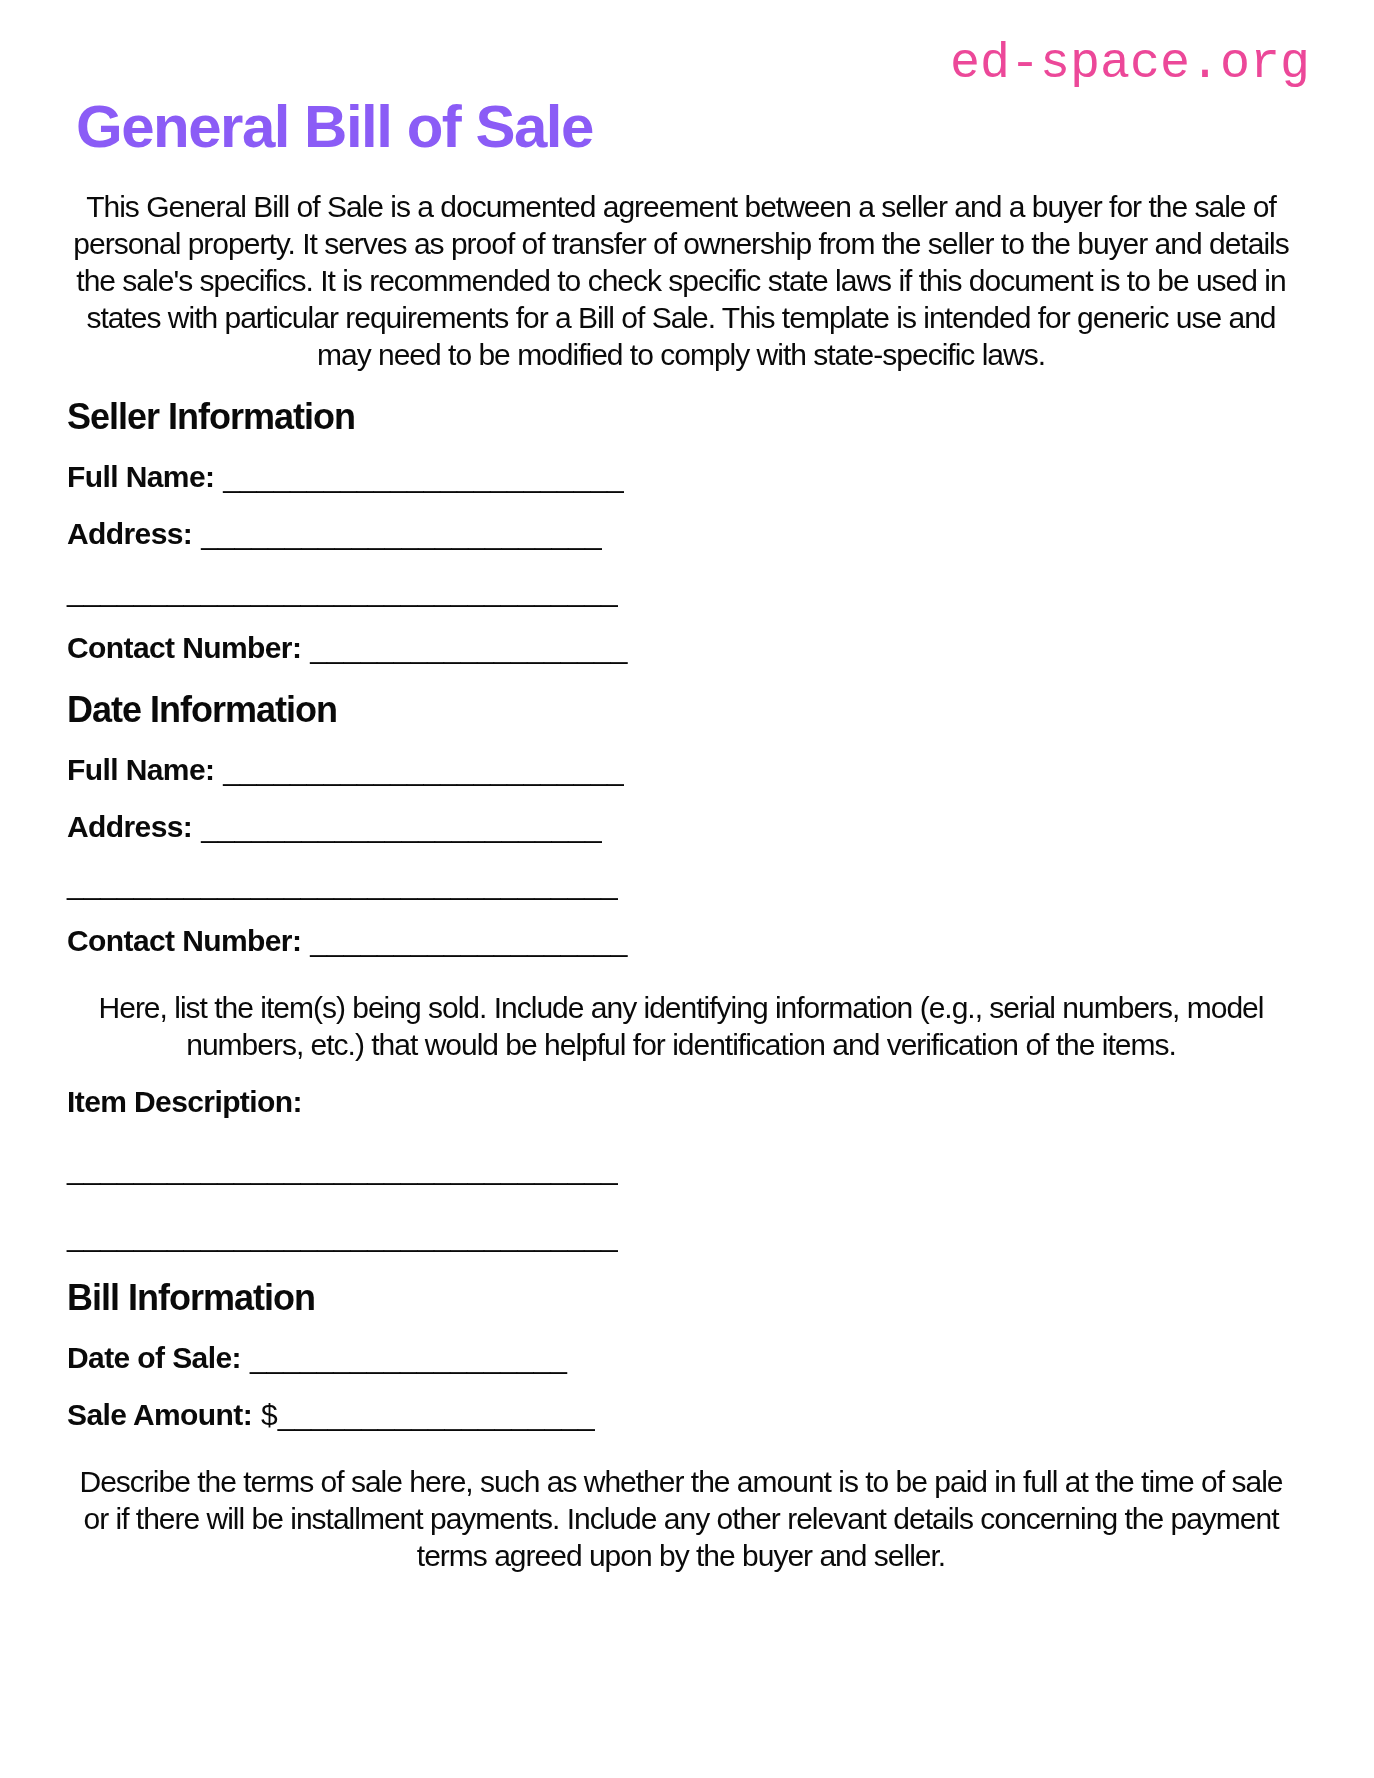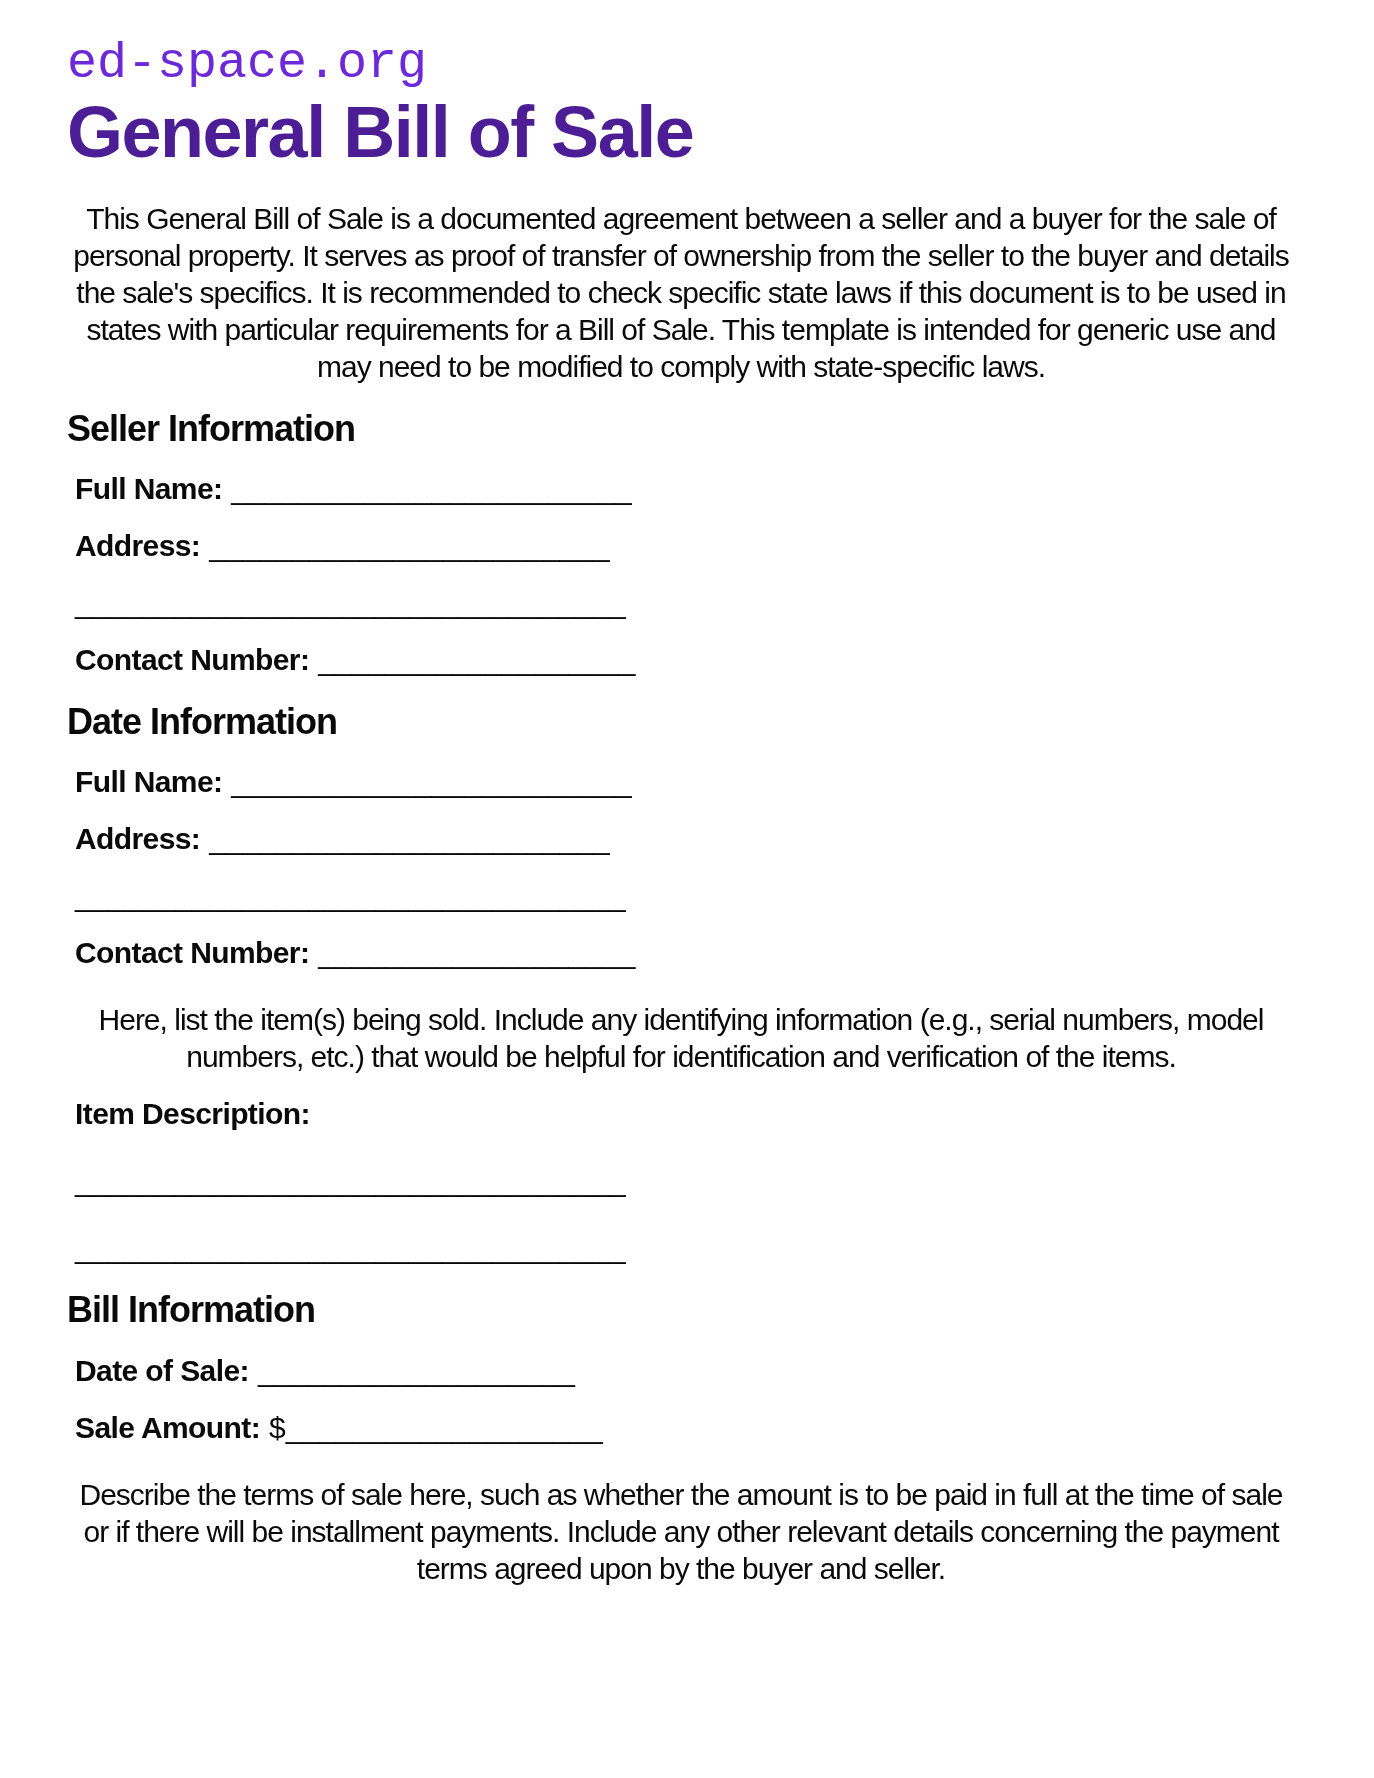--- a/index.html
+++ b/index.html
@@ -12,51 +12,52 @@
     width: 1374px;
     height: 1778px;
     box-sizing: border-box;
     background: #ffffff;
     color: #0a0a0a;
     padding: 38px 64px 0 67px;
     overflow: hidden;
     font-family: "Liberation Sans", "DejaVu Sans", sans-serif;
   }
   .site-mark {
+    text-align: right;
     font-family: "Liberation Mono", "DejaVu Sans Mono", monospace;
     font-size: 50px;
     line-height: 1.05;
-    color: #6d28d9;
+    color: #ec4899;
     font-weight: 400;
   }
   h1.doc-title {
-    margin: 4px 0 0 0;
-    font-size: 72px;
+    margin: 4px 0 0 9px;
+    font-size: 60px;
     line-height: 1.05;
     letter-spacing: -1.5px;
     font-weight: 700;
-    color: #4c1d95;
+    color: #8b5cf6;
   }
   p.para {
     margin: 30px 0 0 0;
     font-size: 30px;
     line-height: 37px;
     letter-spacing: -1px;
     max-width: 1228px;
     text-align: center;
   }
   h2.section-heading {
     margin: 22px 0 0 0;
     font-size: 36px;
     line-height: 1.2;
     letter-spacing: -1px;
     font-weight: 700;
   }
   .field-row {
-    margin: 20px 0 0 8px;
+    margin: 20px 0 0 0;
     font-size: 30px;
     line-height: 37px;
     white-space: nowrap;
   }
   .field-row.spaced {
     margin-top: 30px;
   }
   .field-label {
     font-weight: 700;
     letter-spacing: -0.6px;

